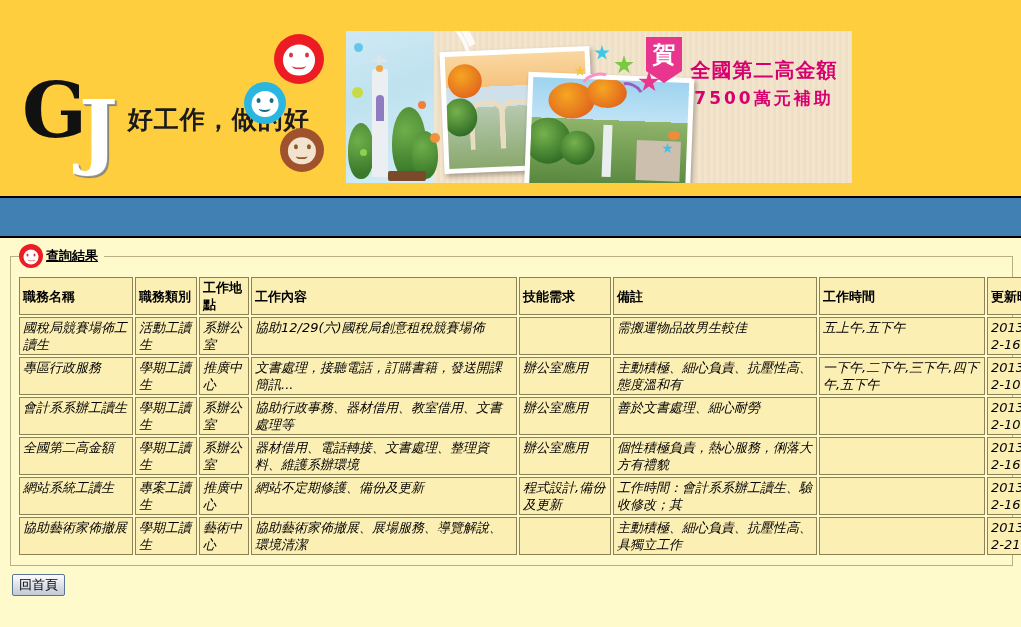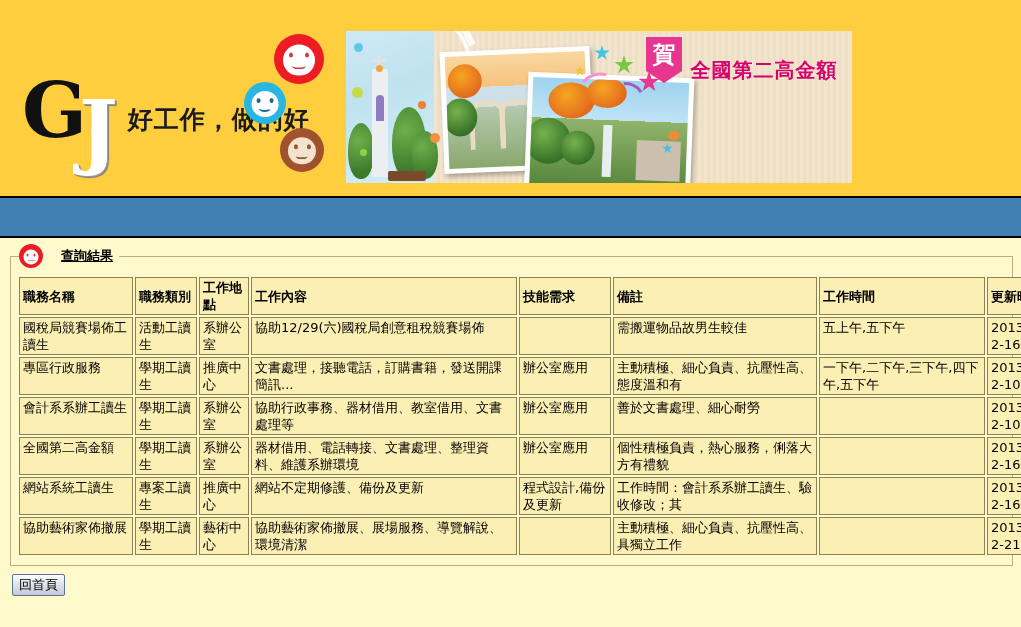--- a/index.html
+++ b/index.html
@@ -284,21 +284,21 @@
     background: transparent;
   }
   #result-legend {
     position: absolute;
     left: 8px;
     top: -13px;
     background: #FFFACC;
     padding: 0 6px 0 0;
     display: flex;
     align-items: center;
-    gap: 18px;
+    gap: 3px;
   }
   #legend-face {
     width: 24px; height: 24px;
     border-radius: 50%;
     background: #ED1C24;
     position: relative;
     flex: 0 0 auto;
   }
   #legend-face .face {
     position:absolute; left:50%; top:54%;
@@ -342,21 +342,21 @@
     vertical-align: top;
     text-align: left;
     word-break: break-all;
     overflow: hidden;
   }
   #result-table th {
     font-weight: bold;
     height: 28px;
     vertical-align: middle;
   }
-  #result-table td { height: 17px; }
+  #result-table td { height: 17px; font-style: italic; }
   .c0 { width: 106px; }
   .c1 { width: 54px; }
   .c2 { width: 42px; }
   .c3 { width: 258px; }
   .c4 { width: 84px; }
   .c5 { width: 196px; margin-left: 20px; }
   .c6 { width: 158px; }
   .c7 { width: 54px; }
 
   
@@ -456,20 +456,21 @@
     <div class="star" style="left:228px;top:34px;width:12px;height:12px;background:#f5c542;"></div>
     <div class="star" style="left:316px;top:112px;width:11px;height:11px;background:#43c0e8;"></div>
     <div class="ribbon" style="left:234px;top:42px;width:28px;height:18px;transform:rotate(-18deg);"></div>
     <div class="ribbon" style="left:270px;top:52px;width:22px;height:14px;transform:rotate(26deg);border-top-color:#9b5cc4;"></div>
     <div class="dot" style="left:322px;top:100px;width:12px;height:9px;background:#f08a3c;border-radius:50%;"></div>
 
     <div id="he-badge">賀</div>
 
     <div id="banner-text">
       <div class="bt-line" id="bt3">全國第二高金額</div>
+      <div class="bt-line" id="bt4">7500萬元補助</div>
     </div>
   </div>
 </div>
 
 <div id="nav-bar"></div>
 
 <div id="content">
 
   <div id="result-fieldset">
 

